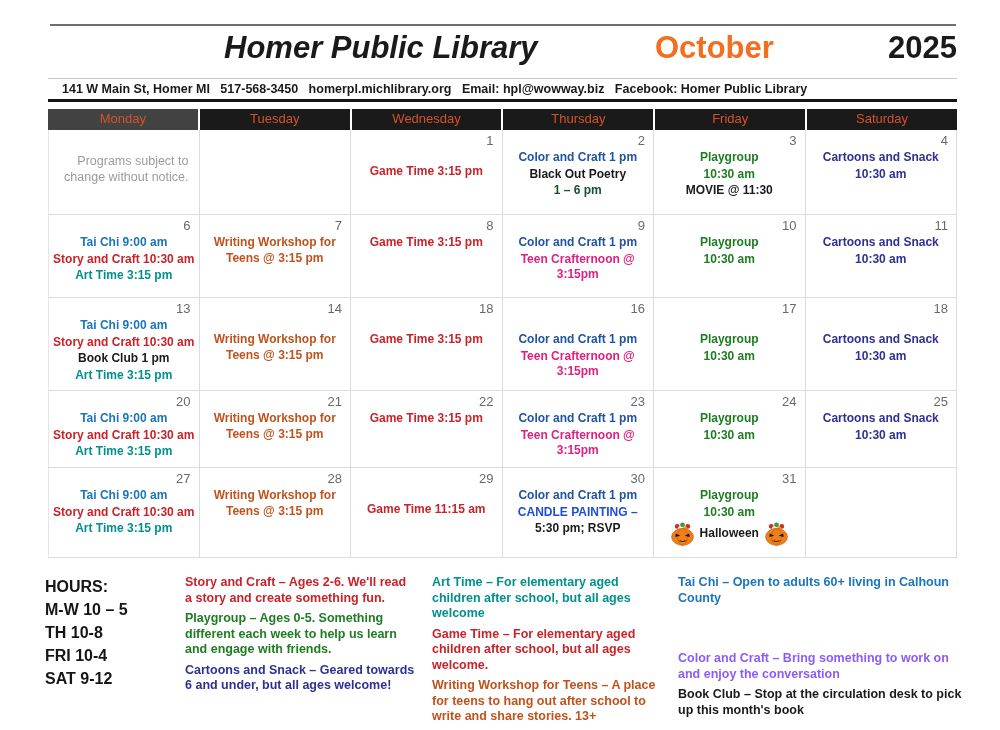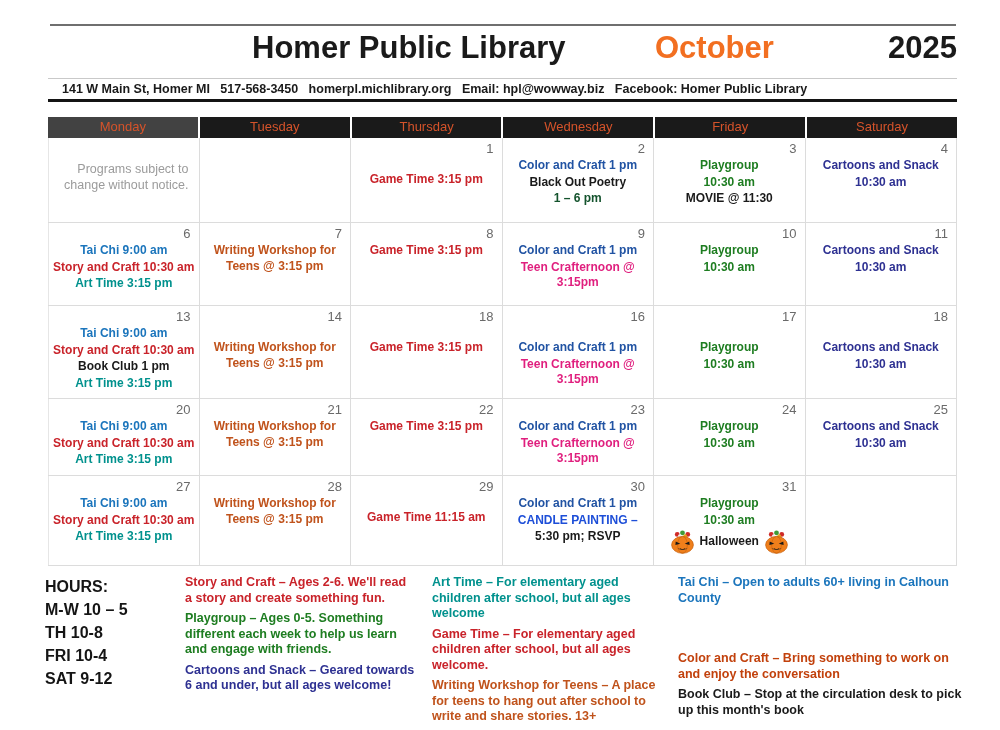--- a/index.html
+++ b/index.html
@@ -5,31 +5,31 @@
   html,body { margin:0; padding:0; background:#e8e8e8; }
   .page {
     position:relative; width:1000px; height:730px; margin:0 auto;
     background:#ffffff; overflow:hidden;
     font-family:"Liberation Sans", sans-serif; color:#1a1a1a;
   }
   
   .topline { position:absolute; left:50px; right:44px; top:24px; height:2px; background:#6f6f6f; }
   .masthead { position:absolute; left:48px; right:43px; top:30px; height:46px; }
   .masthead span { position:absolute; top:0; font-size:31px; font-weight:bold; white-space:nowrap; }
-  .mast-title { left:204px; }
+  .mast-title { left:176px;font-style:italic; }
   .mast-month { left:607px; }
   .mast-year  { right:0; }
   .underline { position:absolute; left:48px; right:43px; top:78px; height:1px; background:#c9c9c9; }
   .contact {
     position:absolute; left:48px; right:43px; top:80px;
     padding:2px 0 3px 14px; font-size:12.5px; font-weight:bold;
     border-bottom:3px solid #141414; white-space:pre-wrap;
   }
   
-  .calendar { position:absolute; left:48px; top:117px; width:909px; }
+  .calendar { position:absolute; left:48px; top:109px; width:909px; }
   .day-headers { display:grid; grid-template-columns:repeat(6,1fr); column-gap:2px; }
   .day-header {
     background:#1a1a1a; font-size:13px; font-weight:normal;
     text-align:center; padding:2px 0 4px;
   }
   .day-header.monday { background:#424242; }
   .week { display:grid; grid-template-columns:repeat(6,1fr); border-bottom:1px solid #dcdcdc; }
   .week-0{height:84px} .week-1{height:82px} .week-2{height:92px} .week-3{height:76px} .week-4{height:89px}
   .cell { border-right:1px solid #dcdcdc; overflow:hidden; }
   .cell:first-child { border-left:1px solid #e6e6e6; }
@@ -62,22 +62,22 @@
   </div>
 
   <div class="underline"></div>
 
   <div class="contact">141 W Main St, Homer MI   517-568-3450   homerpl.michlibrary.org   Email: hpl@wowway.biz   Facebook: Homer Public Library</div>
 
   <div class="calendar">
     <div class="day-headers" id="day-headers">
         <div class="day-header monday" style="color: rgb(213, 83, 42);">Monday</div>
         <div class="day-header" style="color: rgb(213, 83, 42);">Tuesday</div>
+        <div class="day-header" style="color: rgb(213, 83, 42);">Wednesday</div>
         <div class="day-header" style="color: rgb(213, 83, 42);">Thursday</div>
-        <div class="day-header" style="color: rgb(213, 83, 42);">Wednesday</div>
         <div class="day-header" style="color: rgb(213, 83, 42);">Friday</div>
         <div class="day-header" style="color: rgb(213, 83, 42);">Saturday</div>
       </div>
     <div id="calendar-body">
         <div class="week week-0">
           <div class="cell">
             <div class="date"></div>
             <div class="events right">
               <div class="event" style="color: rgb(155, 155, 155);">Programs subject to change without notice.</div>
             </div>
@@ -330,18 +330,18 @@
         <div class="legend-item" style="color: rgb(30, 125, 33);">Playgroup – Ages 0-5. Something different each week to help us learn and engage with friends.</div>
         <div class="legend-item" style="color: rgb(46, 49, 146);">Cartoons and Snack – Geared towards 6 and under, but all ages welcome!</div>
       </div>
     <div class="legend-col legend-col-2">
         <div class="legend-item" style="color: rgb(0, 145, 141);">Art Time – For elementary aged children after school, but all ages welcome</div>
         <div class="legend-item" style="color: rgb(201, 35, 42);">Game Time – For elementary aged children after school, but all ages welcome.</div>
         <div class="legend-item" style="color: rgb(192, 83, 28);">Writing Workshop for Teens – A place for teens to hang out after school to write and share stories. 13+</div>
       </div>
     <div class="legend-col legend-col-3">
         <div class="legend-item" style="color: rgb(27, 117, 188);">Tai Chi – Open to adults 60+ living in Calhoun County</div>
-        <div class="legend-item" style="color: #c2410c; margin-top: 45px;">Color and Craft – Bring something to work on and enjoy the conversation</div>
+        <div class="legend-item" style="color: #8b5cf6; margin-top: 45px;">Color and Craft – Bring something to work on and enjoy the conversation</div>
         <div class="legend-item" style="color: rgb(26, 26, 26);">Book Club – Stop at the circulation desk to pick up this month's book</div>
       </div>
   </div>
 
 </div>
 
 </body></html>

